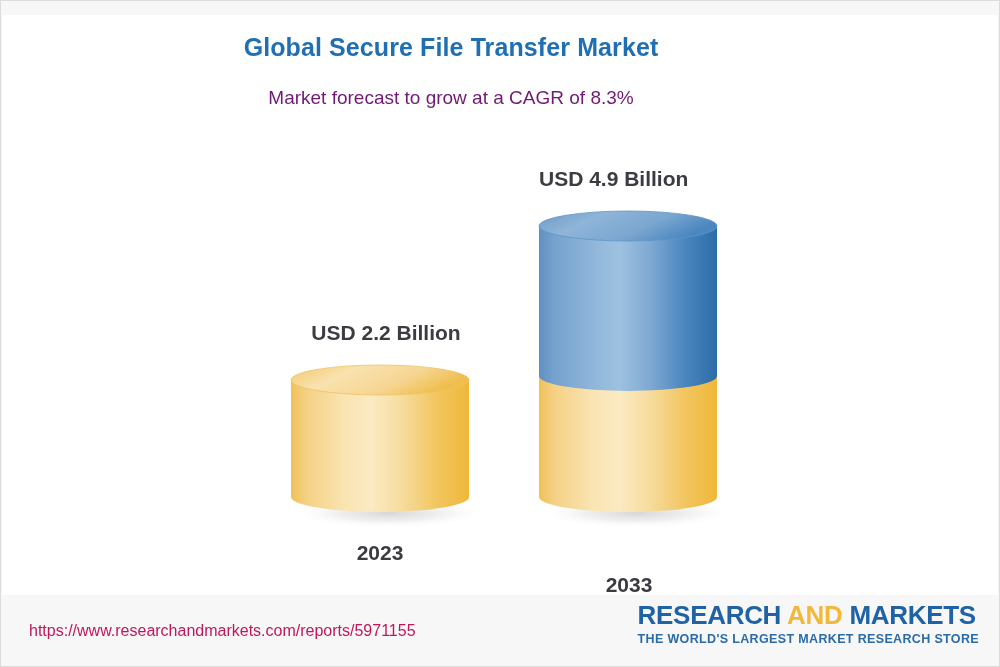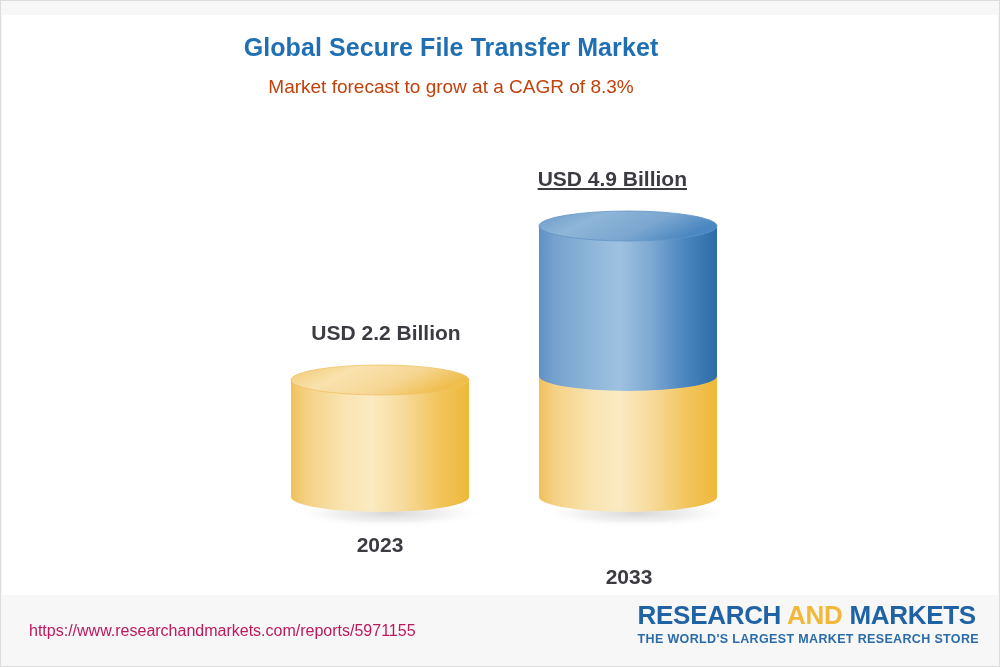--- a/index.html
+++ b/index.html
@@ -47,23 +47,23 @@
     font-size: 25px;
     font-weight: bold;
     color: #1f6fb2;
     letter-spacing: 0.1px;
     line-height: 32px;
     margin: 0;
   }
   .chart-subtitle {
     font-size: 19px;
     font-weight: normal;
-    color: #c2410c;
+    color: #701a75;
     line-height: 28px;
-    margin: 10px 0 0 0;
+    margin: 21px 0 0 0;
   }
 
   
   .cyl {
     position: absolute;
     z-index: 4;
   }
   .cyl svg {
     display: block;
     overflow: visible;
@@ -72,30 +72,31 @@
   
   .value-label {
     position: absolute;
     font-size: 21px;
     font-weight: bold;
     color: #3b3b42;
     white-space: nowrap;
     z-index: 7;
   }
   #label-2023 { left: 296px; top: 320px; width: 178px; text-align: center; }
-  #label-2033 { left: 506px; top: 166px; width: 180px; text-align: right; text-decoration: underline; }
+  #label-2033 { left: 538px; top: 166px; width: 180px; text-align: left; }
 
   
   .year-label {
     position: absolute;
     font-size: 21px;
     font-weight: bold;
     color: #3b3b42;
     white-space: nowrap;
     z-index: 7;
+    margin-top: 8px;
   }
   #year-2023 { left: 290px; top: 532px; width: 178px; text-align: center; }
   #year-2033 { left: 538px; top: 564px; width: 180px; text-align: center; }
 
   
   .footer-url {
     position: absolute;
     left: 28px;
     top: 621px;
     font-size: 16px;

